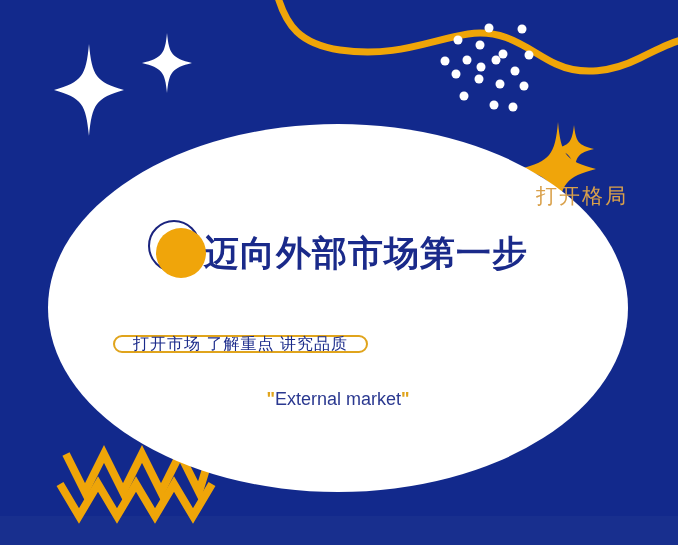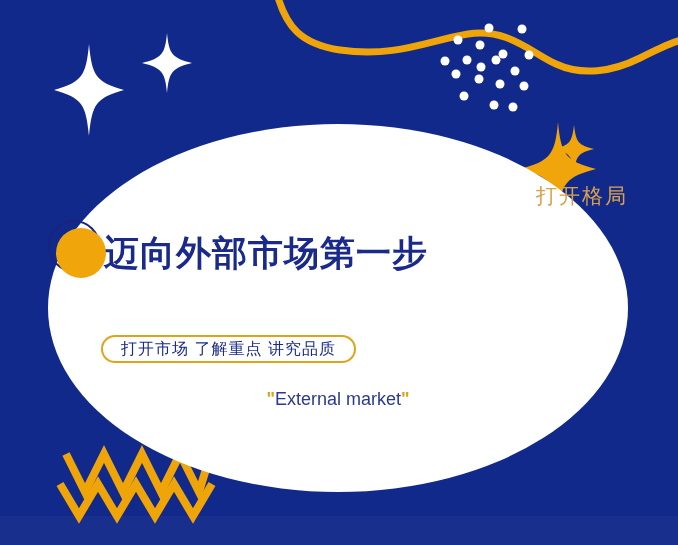--- a/index.html
+++ b/index.html
@@ -65,21 +65,21 @@
     font-weight: 400;
     white-space: nowrap;
   }
   .headline-row {
     position: absolute;
     left: 0;
     top: 96px;
     width: 580px;
     display: flex;
     align-items: center;
-    justify-content: flex-start;
+    justify-content: center;
   }
   .badge-mark {
     position: relative;
     width: 64px;
     height: 64px;
     flex: 0 0 64px;
     margin-right: -8px;
   }
   .badge-ring {
     position: absolute;
@@ -99,23 +99,23 @@
   .headline {
     font-size: 35px;
     font-weight: bold;
     color: #1a2a8a;
     letter-spacing: 1px;
     white-space: nowrap;
     line-height: 1;
   }
   .pill {
     position: absolute;
-    left: 53px;
+    left: 65px;
     top: 211px;
-    height: 28px;
+    height: 18px;
     padding: 0 18px;
     border: 2px solid #e0a41c;
     border-radius: 18px;
     display: flex;
     align-items: center;
     box-sizing: border-box;
   }
   .pill-text {
     font-size: 16px;
     color: #1a2a8a;

